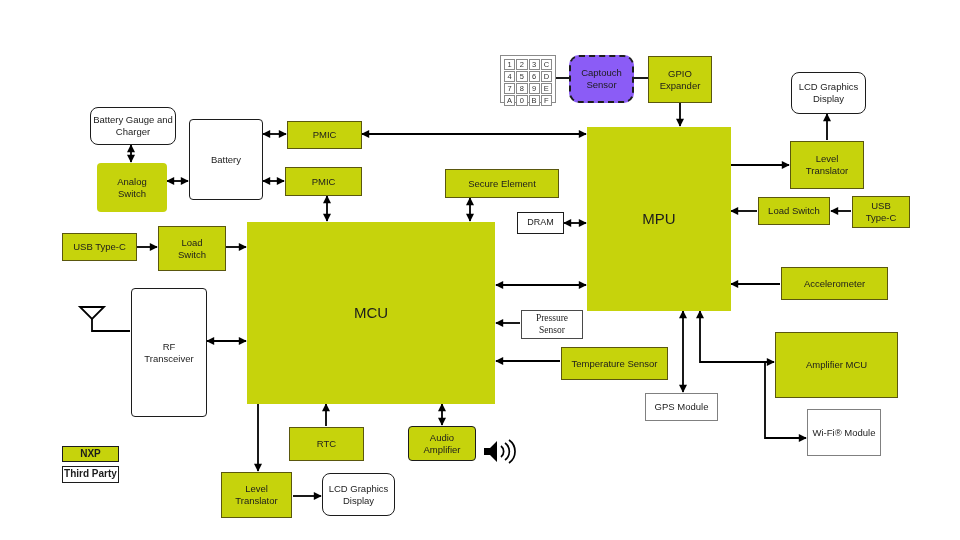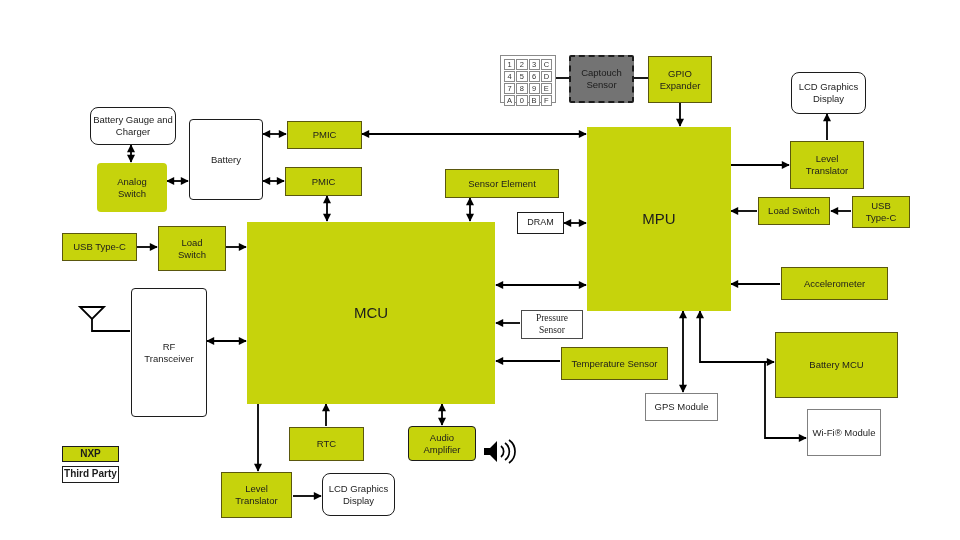--- a/index.html
+++ b/index.html
@@ -8,21 +8,21 @@
   svg.wires{position:absolute;left:0;top:0;z-index:1;}
   .b{position:absolute;z-index:2;display:flex;align-items:center;justify-content:center;
      text-align:center;font-size:9.5px;line-height:1.25;box-sizing:border-box;background:#fff;}
   .g{background:#c6d30c;border:1px solid #5a570e;}
   .gnb{background:#c6d30c;border:none;}
   .w{background:#ffffff;border:1.5px solid #1c1c1c;}
   .wg{background:#ffffff;border:1.5px solid #808080;}
   .r8{border-radius:8px;}
   .r10{border-radius:4px;}
   .r16{border-radius:4px;}
-  .dashed{background:#737373;border:2px dashed #1c1c1c;border-radius:2px;}
+  .dashed{background:#8b5cf6;border:2px dashed #1c1c1c;border-radius:10px;}
   .big{font-size:15px;border:none;}
   .bold{font-weight:bold;font-size:10px;}
   .pad{padding:0 12px;}
   .keypad{position:absolute;z-index:2;box-sizing:border-box;background:#fff;border:1.5px solid #8a8a8a;
           display:grid;grid-template-columns:repeat(4,1fr);gap:1px;padding:3px;}
   .key{border:1px solid #8a8a8a;background:#fff;display:flex;align-items:center;justify-content:center;
        font-size:7.5px;color:#333;}
 </style>
 </head>
 <body>
@@ -78,21 +78,21 @@
 
   <div class="b w r8" style="left:90px;top:107px;width:86px;height:38px;">Battery Gauge and Charger</div>
   <div class="b gnb r10 pad" style="left:97px;top:163px;width:70px;height:49px;">Analog Switch</div>
   <div class="b w r10" style="left:189px;top:119px;width:74px;height:81px;">Battery</div>
   <div class="b g" style="left:287px;top:121px;width:75px;height:28px;">PMIC</div>
   <div class="b g" style="left:285px;top:167px;width:77px;height:29px;">PMIC</div>
   <div class="b g" style="left:62px;top:233px;width:75px;height:28px;">USB Type-C</div>
   <div class="b g pad" style="left:158px;top:226px;width:68px;height:45px;">Load Switch</div>
   <div class="b gnb big" style="left:247px;top:222px;width:248px;height:182px;">MCU</div>
   <div class="b w r16 pad" style="left:131px;top:288px;width:76px;height:129px;">RF Transceiver</div>
-  <div class="b g" style="left:445px;top:169px;width:114px;height:29px;">Sensor Element</div>
+  <div class="b g" style="left:445px;top:169px;width:114px;height:29px;">Secure Element</div>
   <div class="b w" style="left:517px;top:212px;width:47px;height:22px;font-size:9px;">DRAM</div>
   <div class="b gnb big" style="left:587px;top:127px;width:144px;height:184px;">MPU</div>
 
   <div class="keypad" style="left:500px;top:55px;width:56px;height:48px;">
       <span class="key">1</span>
       <span class="key">2</span>
       <span class="key">3</span>
       <span class="key">C</span>
       <span class="key">4</span>
       <span class="key">5</span>
@@ -110,21 +110,21 @@
 
   <div class="b dashed pad" style="left:569px;top:55px;width:65px;height:48px;">Captouch Sensor</div>
   <div class="b g pad" style="left:648px;top:56px;width:64px;height:47px;">GPIO Expander</div>
   <div class="b w r8" style="left:791px;top:72px;width:75px;height:42px;">LCD Graphics Display</div>
   <div class="b g pad" style="left:790px;top:141px;width:74px;height:48px;">Level Translator</div>
   <div class="b g" style="left:758px;top:197px;width:72px;height:28px;">Load Switch</div>
   <div class="b g pad" style="left:852px;top:196px;width:58px;height:32px;">USB Type-C</div>
   <div class="b g" style="left:781px;top:267px;width:107px;height:33px;">Accelerometer</div>
   <div class="b w pad" style="left:521px;top:310px;width:62px;height:29px;border-width:1.3px;border-color:#4a4a4a;font-family:Liberation Serif, serif;">Pressure Sensor</div>
   <div class="b g" style="left:561px;top:347px;width:107px;height:33px;">Temperature Sensor</div>
-  <div class="b g" style="left:775px;top:332px;width:123px;height:66px;">Battery MCU</div>
+  <div class="b g" style="left:775px;top:332px;width:123px;height:66px;">Amplifier MCU</div>
   <div class="b wg" style="left:645px;top:393px;width:73px;height:28px;">GPS Module</div>
   <div class="b wg" style="left:807px;top:409px;width:74px;height:47px;">Wi-Fi® Module</div>
   <div class="b g" style="left:289px;top:427px;width:75px;height:34px;">RTC</div>
   <div class="b g r10 pad" style="left:408px;top:426px;width:68px;height:35px;border:1.5px solid #1c1c1c;">Audio Amplifier</div>
   <div class="b g pad" style="left:221px;top:472px;width:71px;height:46px;">Level Translator</div>
   <div class="b w r8" style="left:322px;top:473px;width:73px;height:43px;">LCD Graphics Display</div>
 
   <div class="b g bold" style="left:62px;top:446px;width:57px;height:16px;border-color:#1c1c1c;">NXP</div>
   <div class="b w bold" style="left:62px;top:466px;width:57px;height:17px;border-width:1.3px;">Third Party</div>
 

